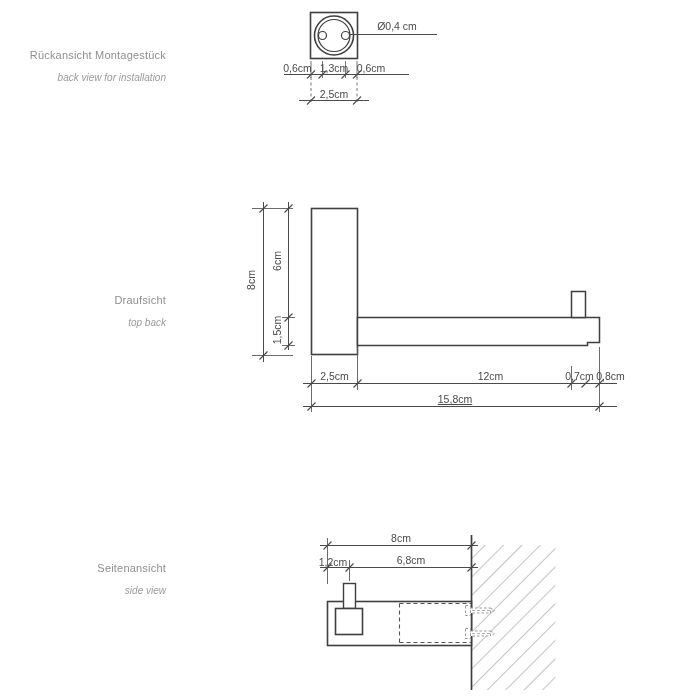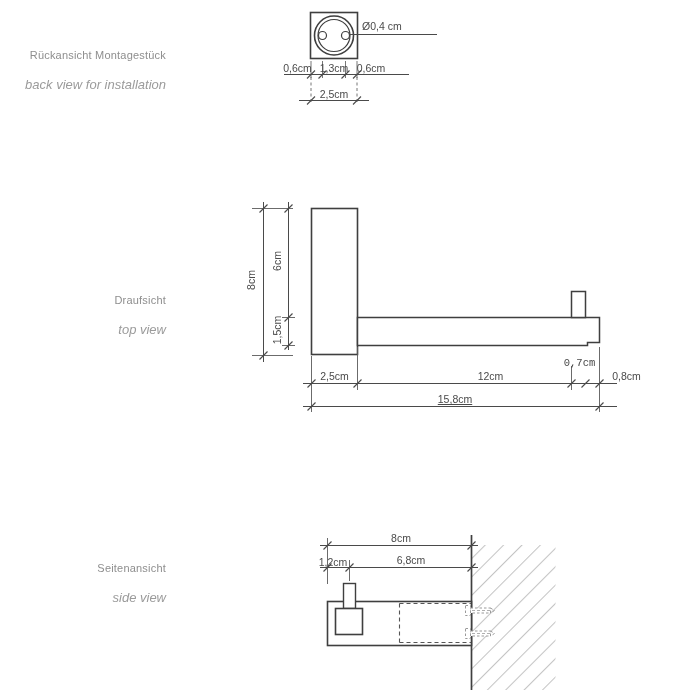--- a/index.html
+++ b/index.html
@@ -1,21 +1,21 @@
 <!DOCTYPE html>
 <html><head>
 <meta charset="utf-8">
 <style>
   html,body{margin:0;padding:0;background:#ffffff;}
   #canvas{position:relative;width:700px;height:700px;background:#ffffff;overflow:hidden;
           font-family:"Liberation Sans",sans-serif;}
   #linework{position:absolute;left:0;top:0;}
   .view-label{position:absolute;right:534px;text-align:right;}
   .view-label .de{font-size:11px;line-height:13px;color:#8e8e8e;letter-spacing:.2px;margin-left:24px;}
-  .view-label .en{font-size:13px;line-height:11px;color:#9b9b9b;font-style:italic;margin-top:17px;}
+  .view-label .en{font-size:10px;line-height:11px;color:#9b9b9b;font-style:italic;margin-top:10px;}
   .dim{position:absolute;font-size:10.5px;line-height:12px;color:#4a4a4a;text-align:center;white-space:nowrap;}
   .dim-rot{transform:rotate(-90deg);}
 </style>
 </head>
 <body>
 
 <div id="canvas">
 
   <svg id="linework" width="700" height="700" viewBox="0 0 700 700">
     <defs>
@@ -154,39 +154,39 @@
       </g>
     </g>
   </svg>
 
   <div class="view-label" style="top:49px;">
     <div class="de">Rückansicht Montagestück</div>
     <div class="en">back view for installation</div>
   </div>
   <div class="view-label" style="top:294px;">
     <div class="de">Draufsicht</div>
-    <div class="en">top view</div>
+    <div class="en">top back</div>
   </div>
   <div class="view-label" style="top:562px;">
     <div class="de">Seitenansicht</div>
     <div class="en">side view</div>
   </div>
 
-  <div class="dim" style="left:362px;top:20px;width:70px;text-align:left;">Ø0,4 cm</div>
+  <div class="dim" style="left:362px;top:20px;width:70px;text-align:center;">Ø0,4 cm</div>
   <div class="dim" style="left:277px;top:62px;width:41px;">0,6cm</div>
   <div class="dim" style="left:313.5px;top:62px;width:41px;text-align:center;">1,3cm</div>
   <div class="dim" style="left:350.5px;top:62px;width:41px;">0,6cm</div>
   <div class="dim" style="left:313.5px;top:88px;width:41px;">2,5cm</div>
 
   <div class="dim dim-rot" style="left:231px;top:274px;width:40px;">8cm</div>
   <div class="dim dim-rot" style="left:257px;top:255px;width:40px;">6cm</div>
   <div class="dim dim-rot" style="left:257px;top:324px;width:40px;">1,5cm</div>
   <div class="dim" style="left:314px;top:370px;width:41px;">2,5cm</div>
   <div class="dim" style="left:470px;top:370px;width:41px;">12cm</div>
-  <div class="dim" style="left:559px;top:357px;width:41px;font-family:Liberation Mono, monospace;">0,7cm</div>
-  <div class="dim" style="left:606px;top:370px;width:41px;">0,8cm</div>
+  <div class="dim" style="left:559px;top:370px;width:41px;">0,7cm</div>
+  <div class="dim" style="left:590px;top:370px;width:41px;">0,8cm</div>
   <div class="dim" style="left:430px;top:393px;width:50px;text-decoration:underline;">15,8cm</div>
 
   <div class="dim" style="left:380px;top:532px;width:42px;">8cm</div>
   <div class="dim" style="left:390px;top:554px;width:42px;">6,8cm</div>
   <div class="dim" style="left:316px;top:556px;width:34px;">1,2cm</div>
 
 </div>
 
 </body></html>

